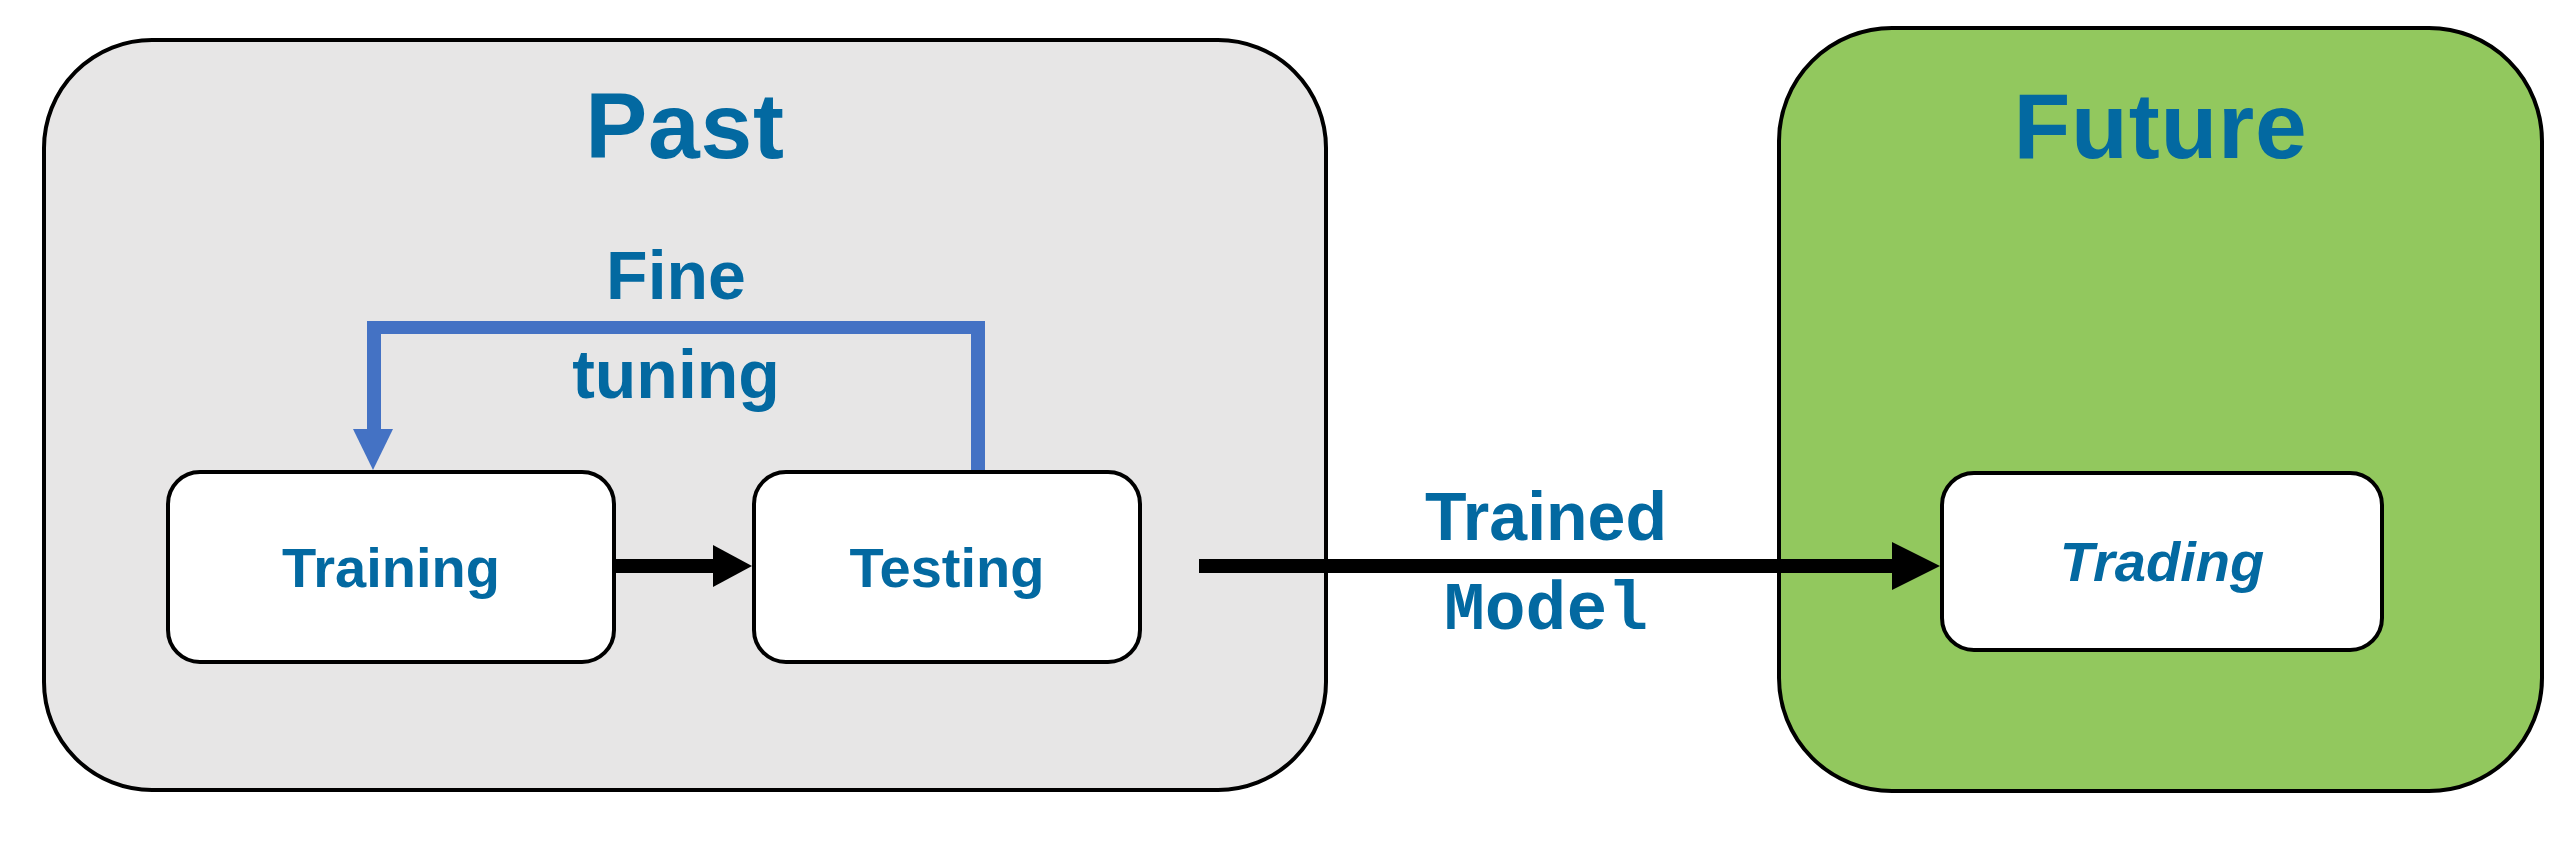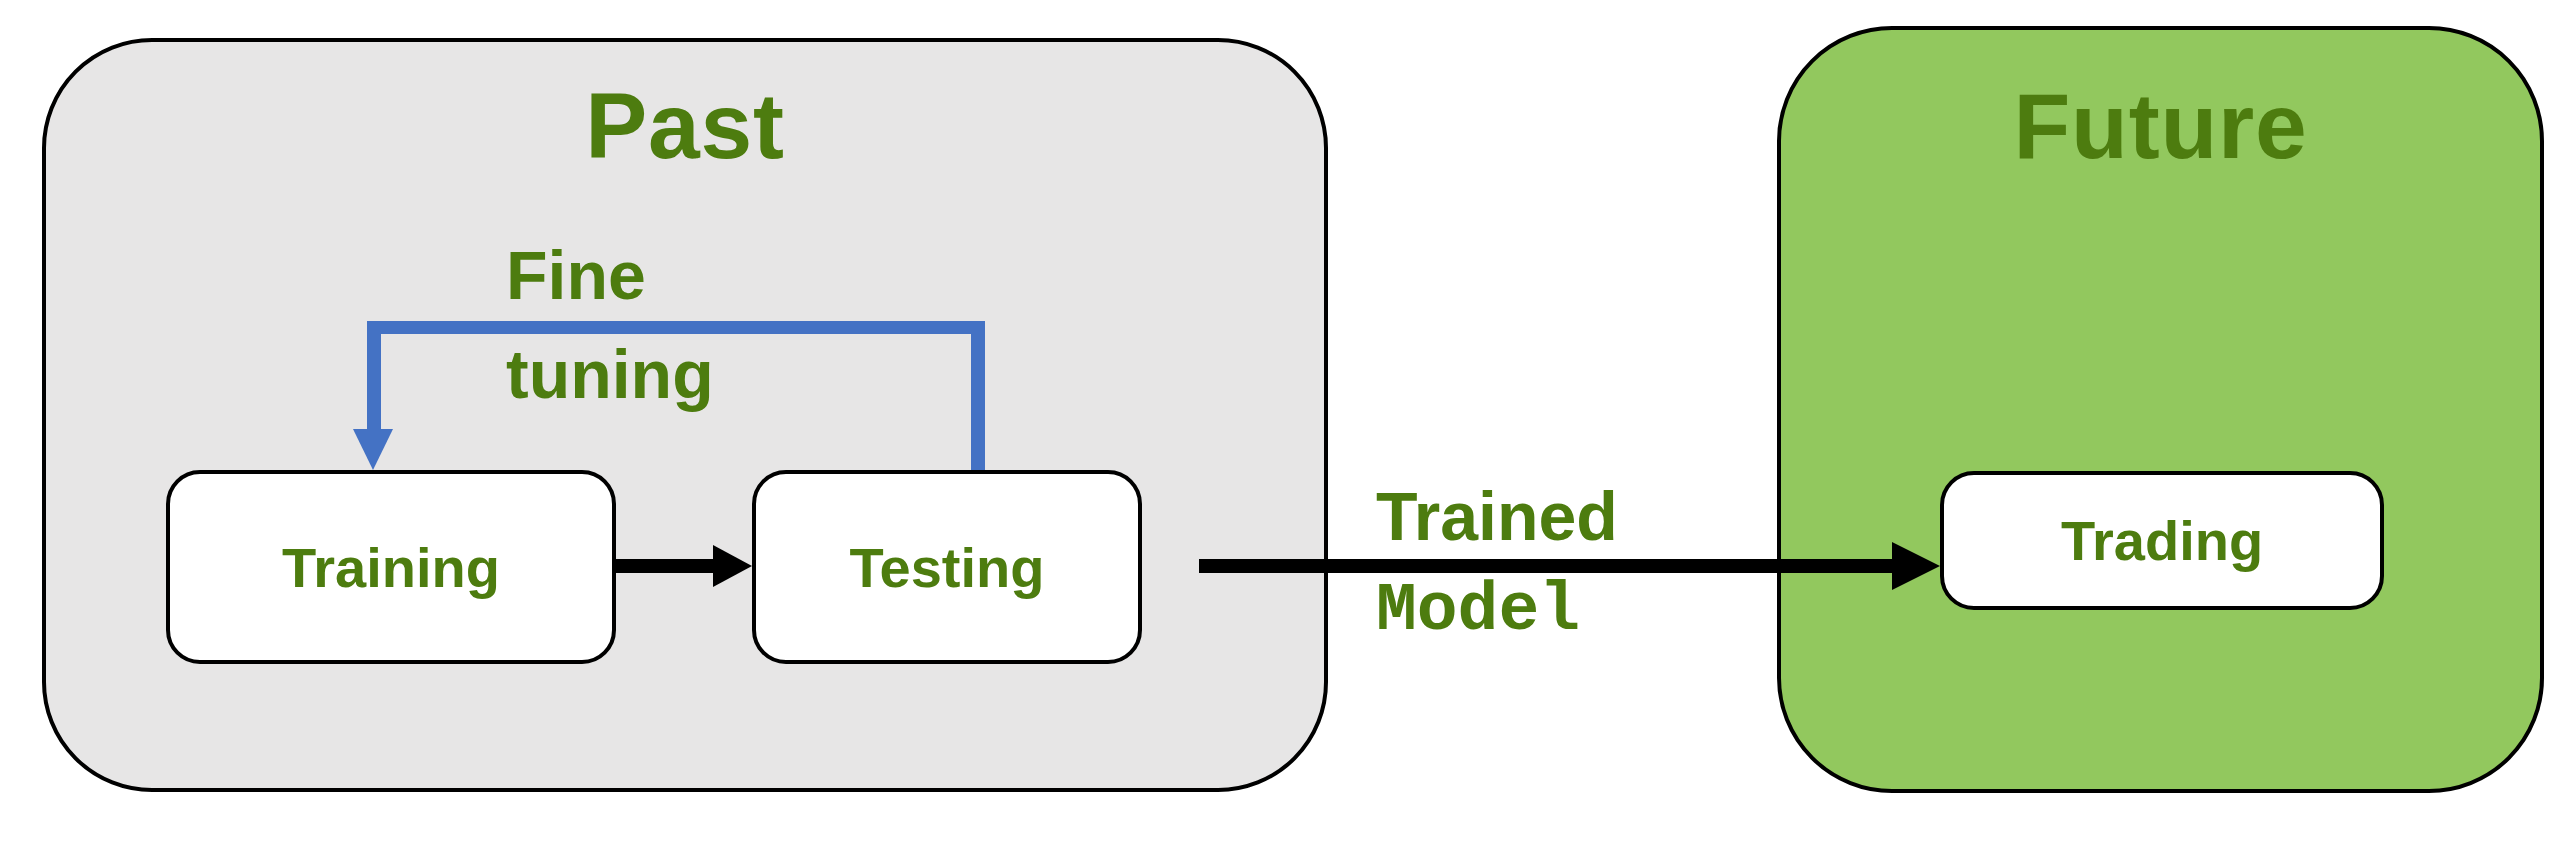--- a/index.html
+++ b/index.html
@@ -2,21 +2,21 @@
 <html style="font-size:13.6px"><head>
 <meta charset="utf-8">
 <style>
   html,body{margin:0;padding:0;background:#ffffff;}
   #canvas{
     position:relative;
     width:2576px;height:863px;
     background:#ffffff;
     font-family:"Liberation Sans", sans-serif;
     font-weight:700;
-    color:#4d7c0f;
+    color:#0369a1;
     overflow:hidden;
   }
   .container{
     position:absolute;
     box-sizing:border-box;
     border:4.2px solid #000000;
   }
   #past-container{
     left:42px;top:38px;width:1286px;height:754px;
     border-radius:110px;
@@ -38,25 +38,25 @@
     position:absolute;
     box-sizing:border-box;
     background:#ffffff;
     border:4.2px solid #000000;
     border-radius:34px;
     display:flex;align-items:center;justify-content:center;
     font-size:56px;
   }
   #training-box{left:166px;top:470px;width:450px;height:194px;}
   #testing-box{left:752px;top:470px;width:390px;height:194px;}
-  #trading-box{left:1940px;top:471px;width:444px;height:139px;}
+  #trading-box{left:1940px;top:471px;width:444px;height:181px;font-style:italic;}
   .arrow-label{
     position:absolute;
     width:340px;
-    text-align:left;
+    text-align:center;
     font-size:68px;
     line-height:1.1;
   }
   #fine-label-1{left:506px;top:238px;}
   #fine-label-2{left:506px;top:337px;}
   #trained-label-1{left:1376px;top:479px;}
   #trained-label-2{left:1376px;top:574px;font-family:Liberation Mono, monospace;}
   .bar{position:absolute;}
   
   #ft-h{left:367px;top:321px;width:618px;height:12.7px;}

